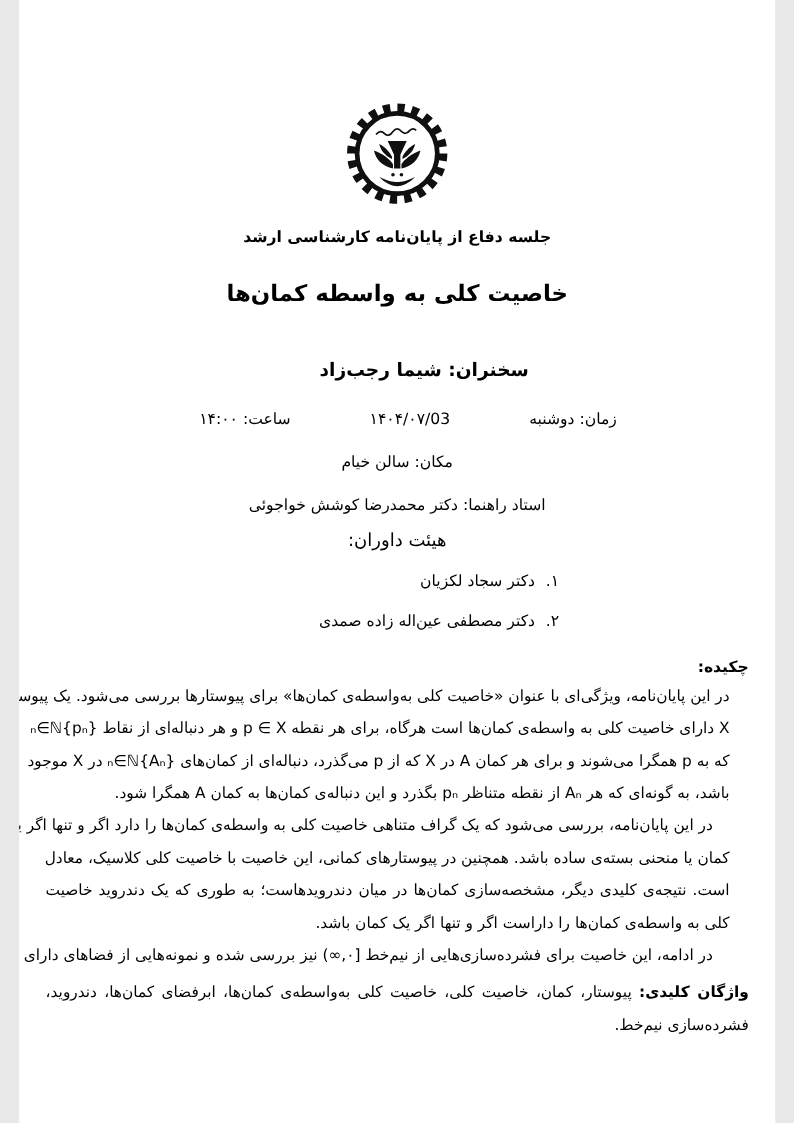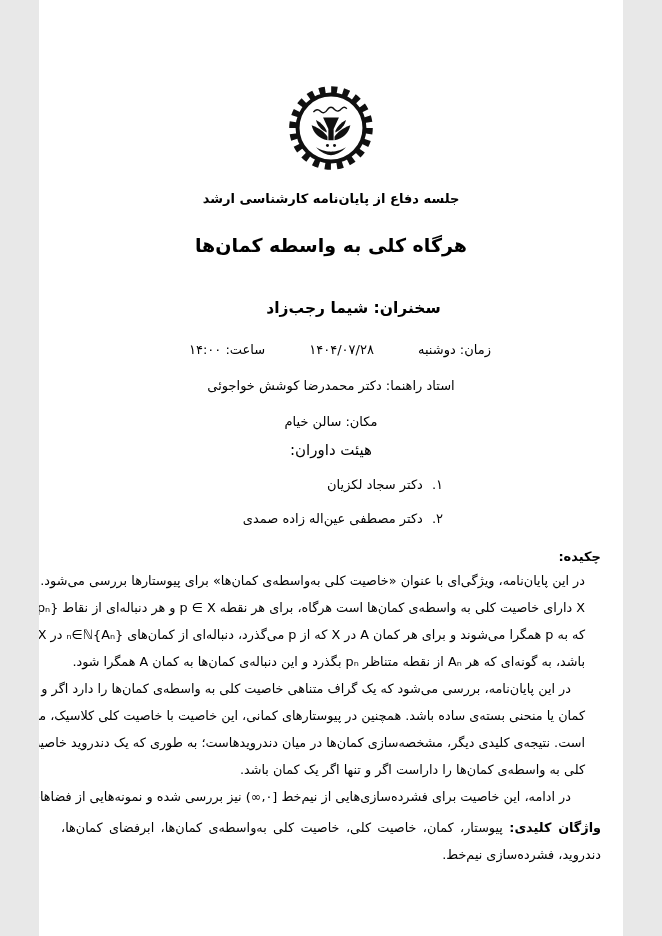--- a/index.html
+++ b/index.html
@@ -1,18 +1,18 @@
 <!DOCTYPE html>
 <html><head>
 <meta charset="utf-8">
 <style>
   html, body { margin: 0; padding: 0; background: #e8e8e8; }
   .page {
     position: relative;
-    width: 584px;
+    width: 630px;
     height: 936px;
     margin: 0 auto;
     background: #ffffff;
     color: #000;
     font-family: "DejaVu Sans", sans-serif;
     box-sizing: border-box;
     padding-top: 84px;
     overflow: hidden;
   }
   .logo-wrap { text-align: center; }
@@ -121,33 +121,33 @@
       <path d="M54,64 C64,62 70,56 72,47 C64,50 57,55 54,60 Z" fill="#101010"></path>
       <path d="M55,55 C62,52 66,46 67,41 C61,44 57,49 55,53 Z" fill="#101010"></path>
       <circle cx="46" cy="70" r="1.7" fill="#101010"></circle>
       <circle cx="54" cy="70" r="1.7" fill="#101010"></circle>
       <path d="M33,72 C38,78 46,81 50,81 C54,81 62,78 67,72 C60,76 54,77 50,77 C46,77 40,76 33,72 Z" fill="#101010"></path>
     </svg>
   </div>
 
   <div class="session-label">جلسه دفاع از پایان‌نامه کارشناسی ارشد</div>
 
-  <div class="main-title">هرگاه کلی به واسطه کمان‌ها</div>
+  <div class="main-title">خاصیت کلی به واسطه کمان‌ها</div>
 
   <div class="speaker-line">سخنران: شیما رجب‌زاد</div>
 
   <div class="time-row">
     <span>زمان: دوشنبه</span>
-    <span>۱۴۰۴/۰۷/۲۸</span>
+    <span>۱۴۰۴/۰۷/03</span>
     <span>ساعت: ۱۴:۰۰</span>
   </div>
 
+  <div class="plain-line">مکان: سالن خیام</div>
+
   <div class="plain-line">استاد راهنما: دکتر محمدرضا کوشش خواجوئی</div>
-
-  <div class="plain-line">مکان: سالن خیام</div>
 
   <div class="jury-label">هیئت داوران:</div>
 
   <div class="jury-list">
     <div class="jury-item">
       <span class="num">۱.</span><span>دکتر سجاد لکزیان</span>
     </div>
     <div class="jury-item">
       <span class="num">۲.</span><span>دکتر مصطفی عین‌اله زاده صمدی</span>
     </div>

